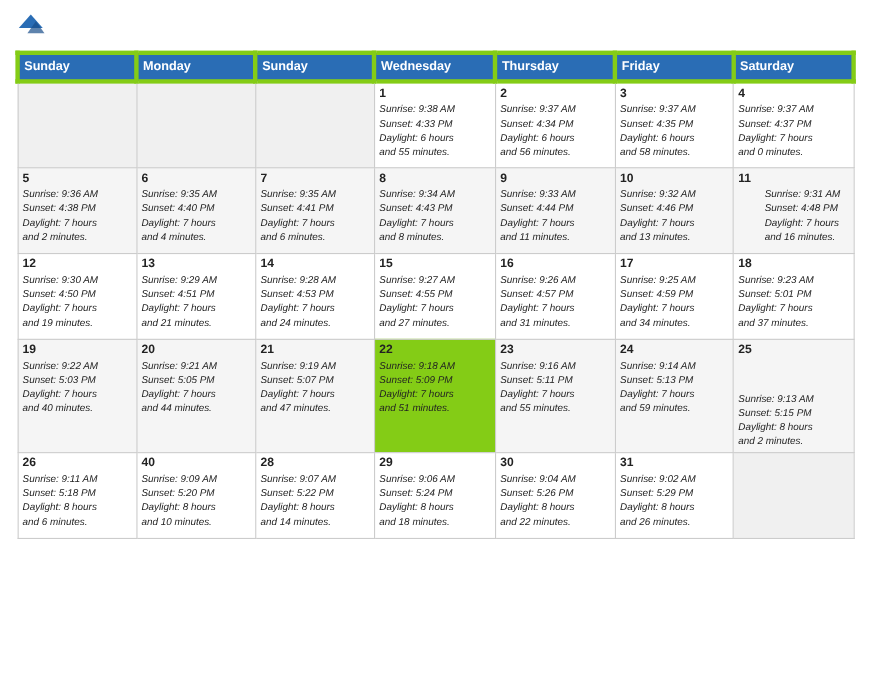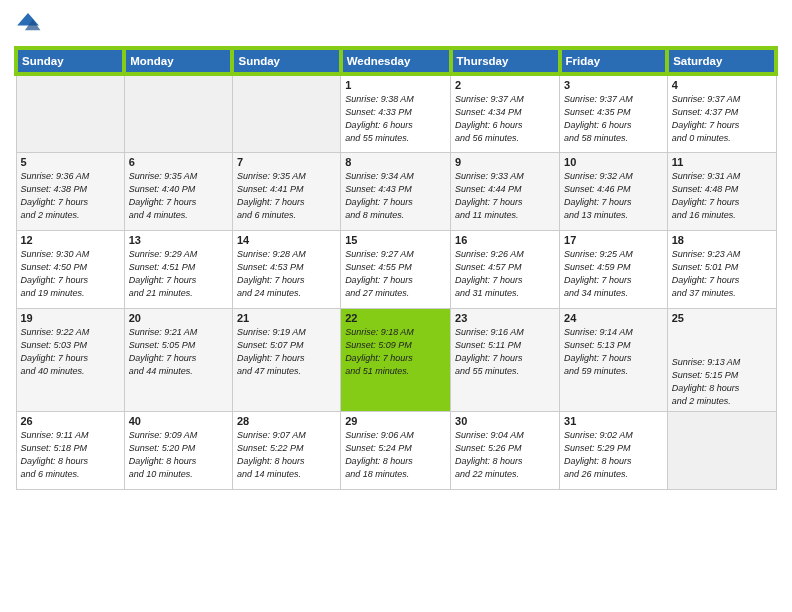--- a/index.html
+++ b/index.html
@@ -201,21 +201,21 @@
           </td>
           <td style="background: rgb(245, 245, 245);">
             <div class="day-number">10</div>
             <div class="day-info" style="white-space: pre-line;">Sunrise: 9:32 AM
 Sunset: 4:46 PM
 Daylight: 7 hours
 and 13 minutes.</div>
           </td>
           <td style="background: rgb(245, 245, 245);">
             <div class="day-number">11</div>
-            <div class="day-info" style="white-space: pre-line;">Sunrise: 9:31 AM
+            <div class="day-info" style="white-space: pre-line; margin-left: 24px;">Sunrise: 9:31 AM
 Sunset: 4:48 PM
 Daylight: 7 hours
 and 16 minutes.</div>
           </td>
         </tr>
         <tr>
           <td>
             <div class="day-number">12</div>
             <div class="day-info" style="white-space: pre-line;">Sunrise: 9:30 AM
 Sunset: 4:50 PM

